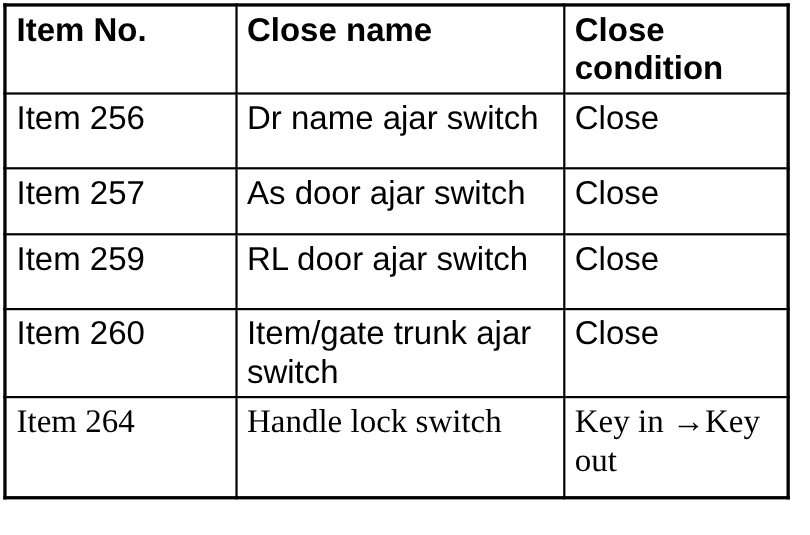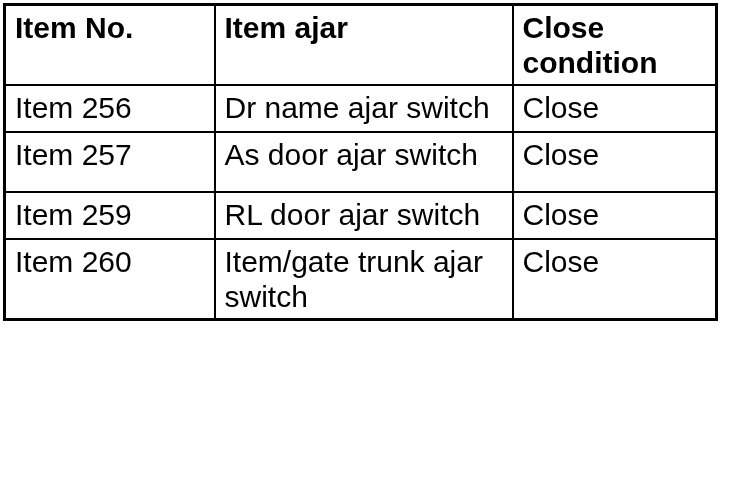--- a/index.html
+++ b/index.html
@@ -43,39 +43,39 @@
     overflow: hidden;
     word-wrap: break-word;
   }
   .data-table thead th {
     font-weight: bold;
   }
   .data-table td {
     font-weight: normal;
   }
   .data-table thead tr { height: 76px; }
-  .data-table tbody tr { height: 47px; }
+  .data-table tbody tr { height: 68px; }
   .data-table tbody tr:nth-child(2) { height: 60px; }
   .data-table tbody tr:nth-child(5) { height: 91px; font-family: Liberation Serif, serif; }
   .data-table tbody tr:nth-child(6) { height: 88px; }
 </style>
 </head>
 <body>
 
 <div class="page">
   <table class="data-table">
     <colgroup>
       <col class="c1">
       <col class="c2">
       <col class="c3">
     </colgroup>
     <thead>
       <tr>
         <th>Item No.</th>
-        <th>Item ajar</th>
+        <th>Close name</th>
         <th>Close condition</th>
       </tr>
     </thead>
     <tbody>
         <tr>
     <td>Item 256</td>
     <td>Dr name ajar switch</td>
     <td>Close</td>
   </tr>
         <tr>
@@ -86,15 +86,20 @@
         <tr>
     <td>Item 259</td>
     <td>RL door ajar switch</td>
     <td>Close</td>
   </tr>
         <tr>
     <td>Item 260</td>
     <td>Item/gate trunk ajar switch</td>
     <td>Close</td>
   </tr>
+        <tr>
+    <td>Item 264</td>
+    <td>Handle lock switch</td>
+    <td>Key in →Key out</td>
+  </tr>
       </tbody>
   </table>
 </div>
 
 </body></html>

